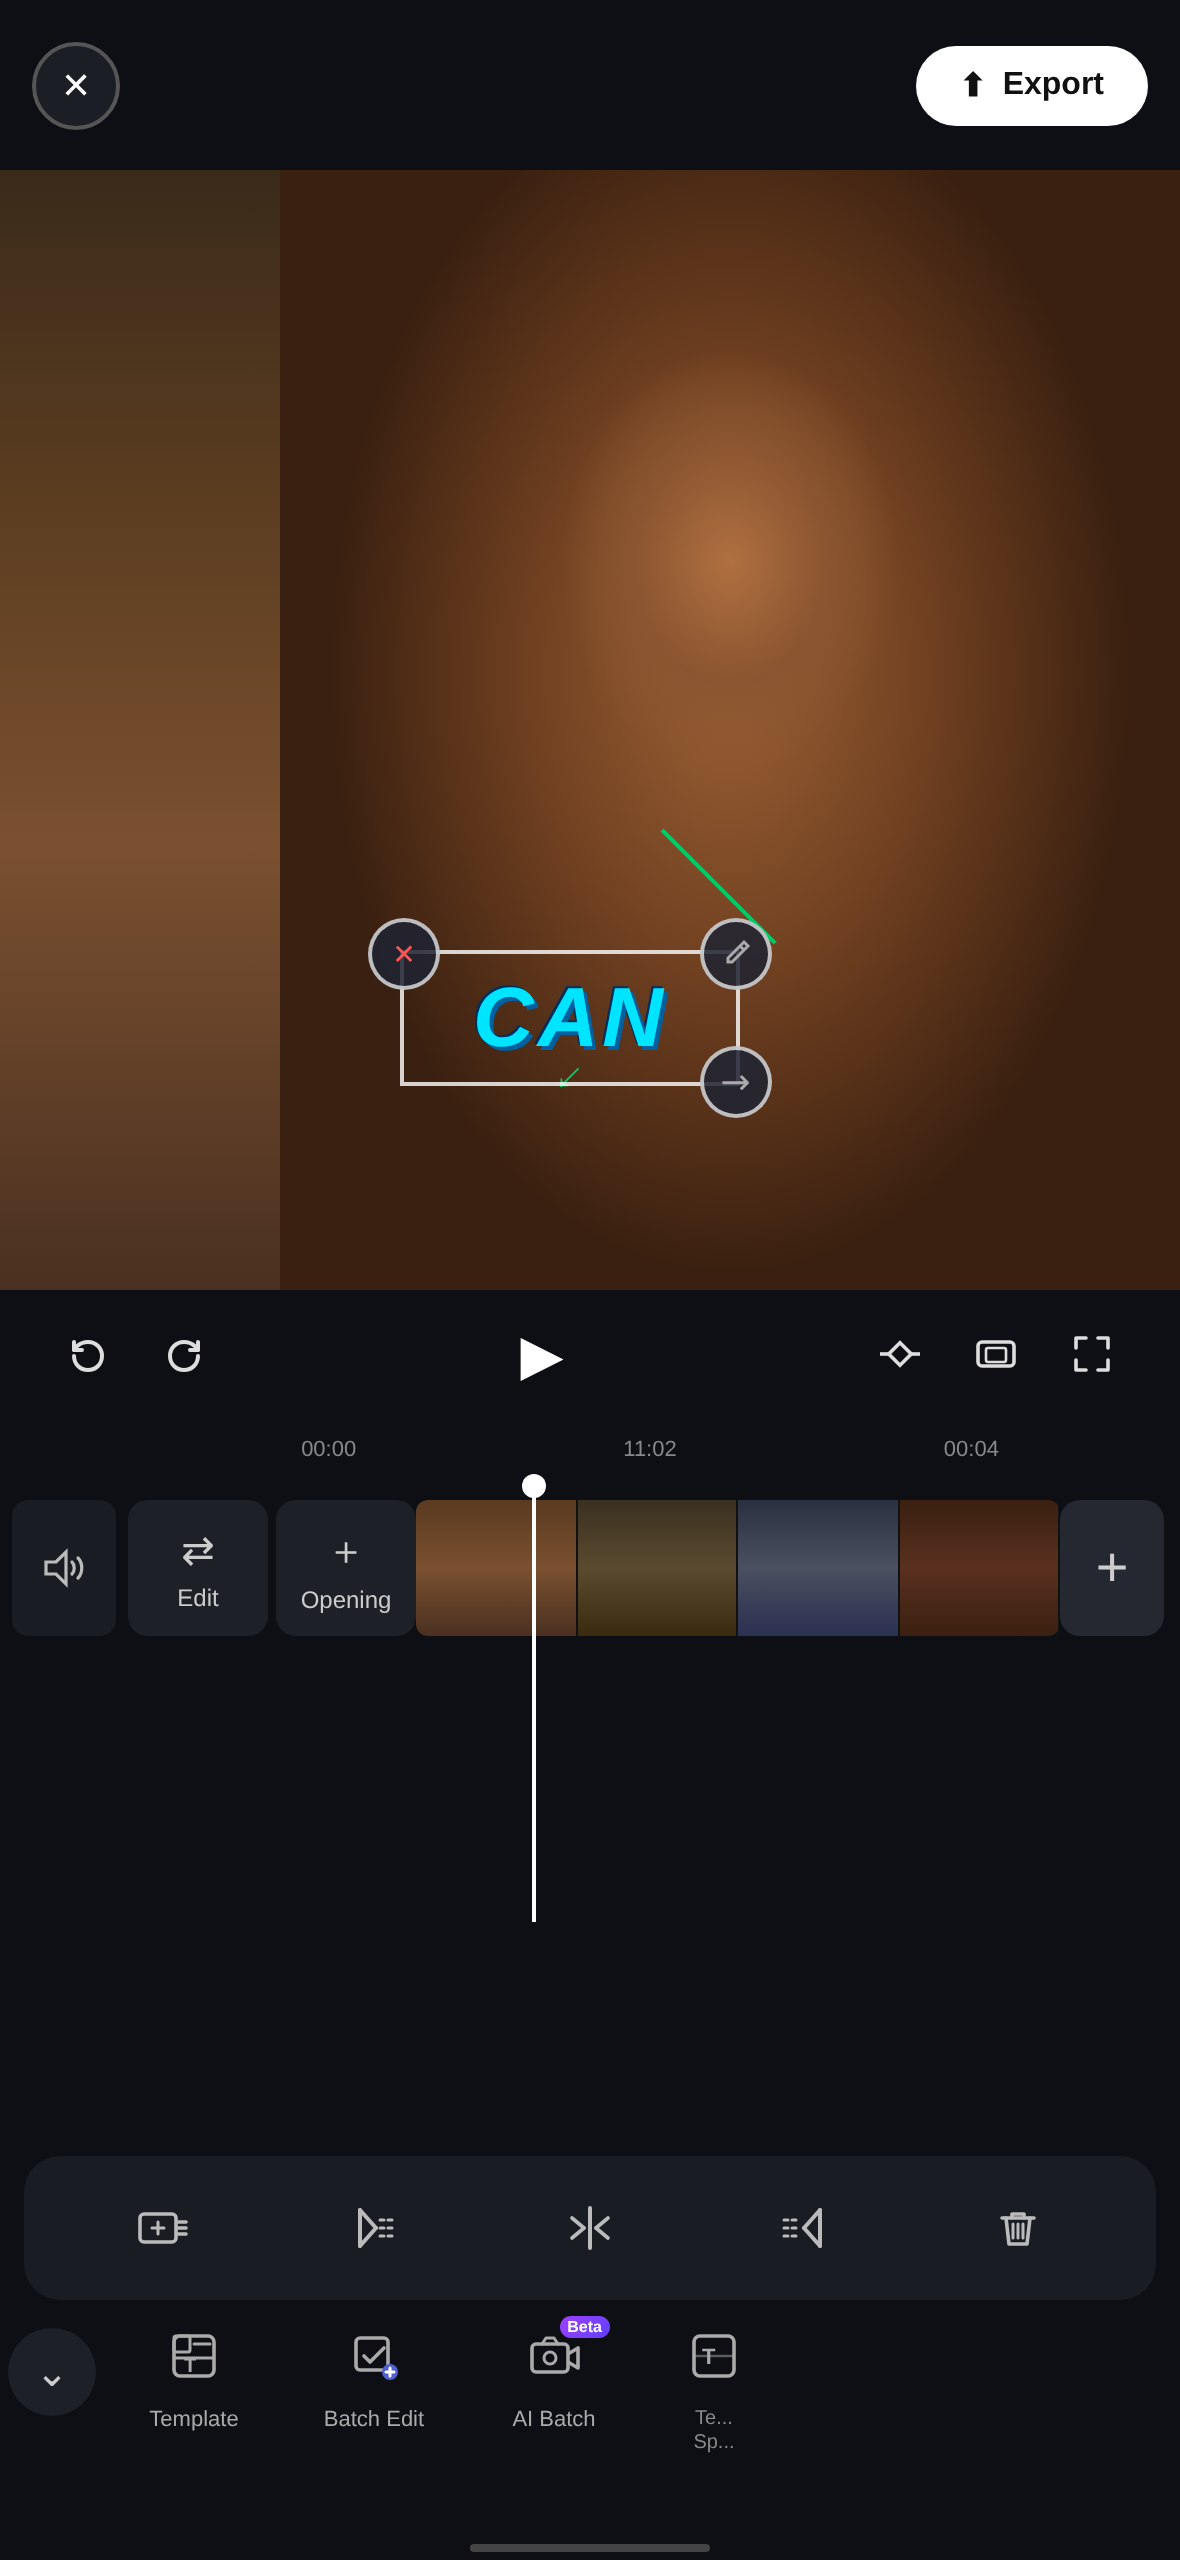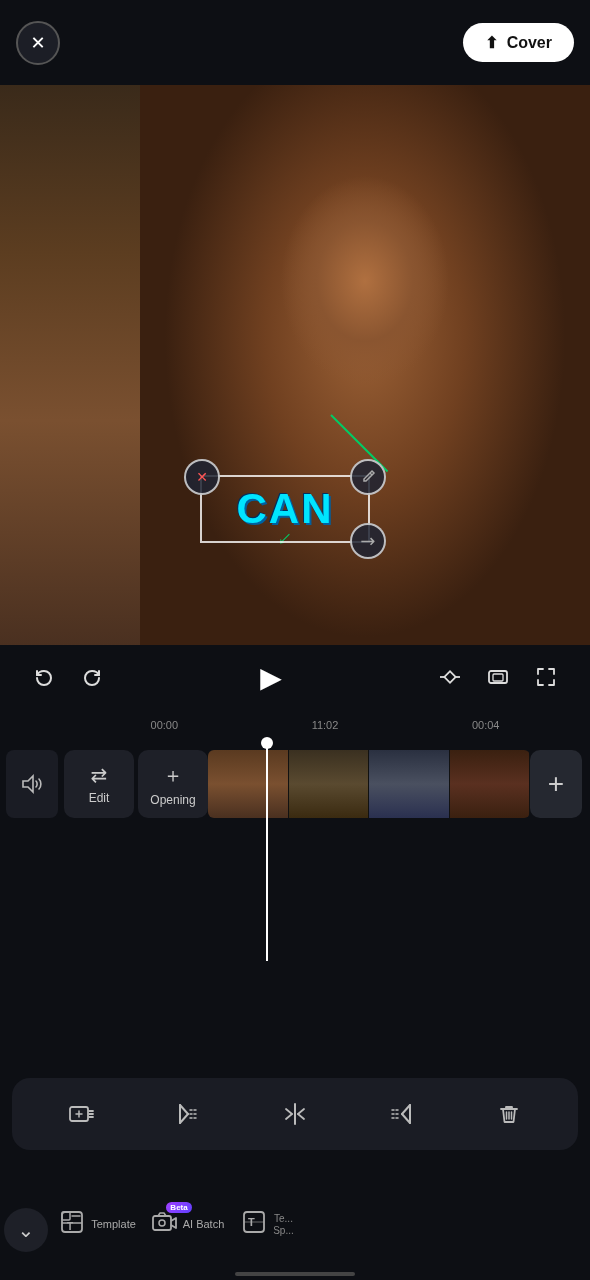--- a/index.html
+++ b/index.html
@@ -82,20 +82,21 @@
       border: 2px solid rgba(255,255,255,0.8);
       display: flex; align-items: center; justify-content: center;
       padding: 8px 12px;
     }
     .text-overlay-content {
       font-size: 42px;
       font-weight: 900;
       color: #00e5ff;
       letter-spacing: 2px;
       text-shadow: 2px 2px 0 #0060a0, -1px -1px 0 #003060;
+      font-style: italic;
     }
 
     
     .handle {
       position: absolute;
       width: 36px; height: 36px;
       border-radius: 50%;
       background: rgba(30,35,50,0.85);
       border: 2px solid rgba(255,255,255,0.7);
       display: flex; align-items: center; justify-content: center;
@@ -311,27 +312,26 @@
       display: flex;
       align-items: flex-start;
       justify-content: flex-start;
       padding: 8px 0 0 0;
       overflow: hidden;
     }
     .nav-item {
       flex: 0 0 auto;
       width: 90px;
       display: flex;
-      flex-direction: row;
+      flex-direction: column;
       align-items: center;
       justify-content: center;
       gap: 5px;
       cursor: pointer;
       padding: 6px 0;
-      margin-top: 44px;
     }
     .nav-item.collapse {
       width: 52px;
     }
     .nav-icon {
       font-size: 24px;
       color: #aaa;
       position: relative;
     }
     .nav-label {
@@ -379,21 +379,21 @@
   </style>
 </head>
 <body>
 
 <div class="top-bar">
   <button class="close-btn">
     <span>✕</span>
   </button>
   <button class="export-btn">
     <span class="export-icon">⬆</span>
-    <span>Cover</span>
+    <span>Export</span>
   </button>
 </div>
 
 <div class="video-preview">
   <div class="video-bg"></div>
   <div class="face-overlay"></div>
 
   <div class="arrow-line"></div>
   <div class="arrow-head">↓</div>
 
@@ -561,20 +561,31 @@
         <rect x="4" y="4" width="8" height="8" rx="1" stroke="#aaa" stroke-width="1.5"></rect>
         <line x1="14" y1="8" x2="22" y2="8" stroke="#aaa" stroke-width="1.5" stroke-linecap="round"></line>
         <line x1="4" y1="15" x2="24" y2="15" stroke="#aaa" stroke-width="1.5"></line>
         <text x="9" y="22" font-size="10" fill="#aaa" font-weight="bold">T</text>
       </svg>
     </div>
     <span class="nav-label">Template</span>
   </div>
 
 
+  <div class="nav-item">
+    <div class="nav-icon">
+      <svg width="28" height="28" viewBox="0 0 28 28" fill="none">
+        <rect x="5" y="5" width="16" height="16" rx="2" stroke="#aaa" stroke-width="1.8"></rect>
+        <path d="M9 14L12 17L19 10" stroke="#aaa" stroke-width="1.8" stroke-linecap="round" stroke-linejoin="round"></path>
+        <circle cx="22" cy="22" r="4" fill="#5060cc"></circle>
+        <path d="M20 22H24M22 20V24" stroke="white" stroke-width="1.5" stroke-linecap="round"></path>
+      </svg>
+    </div>
+    <span class="nav-label">Batch Edit</span>
+  </div>
 
   <div class="nav-item">
     <div class="nav-icon" style="position:relative;">
       <svg width="28" height="28" viewBox="0 0 28 28" fill="none">
         <rect x="3" y="8" width="18" height="14" rx="2" stroke="#aaa" stroke-width="1.8"></rect>
         <path d="M21 13L26 10V20L21 17" stroke="#aaa" stroke-width="1.8" stroke-linejoin="round"></path>
         <circle cx="12" cy="15" r="3" stroke="#aaa" stroke-width="1.5"></circle>
         <path d="M8 8L10 5H14L16 8" stroke="#aaa" stroke-width="1.5" stroke-linecap="round" stroke-linejoin="round"></path>
       </svg>
       <span class="beta-badge">Beta</span>

